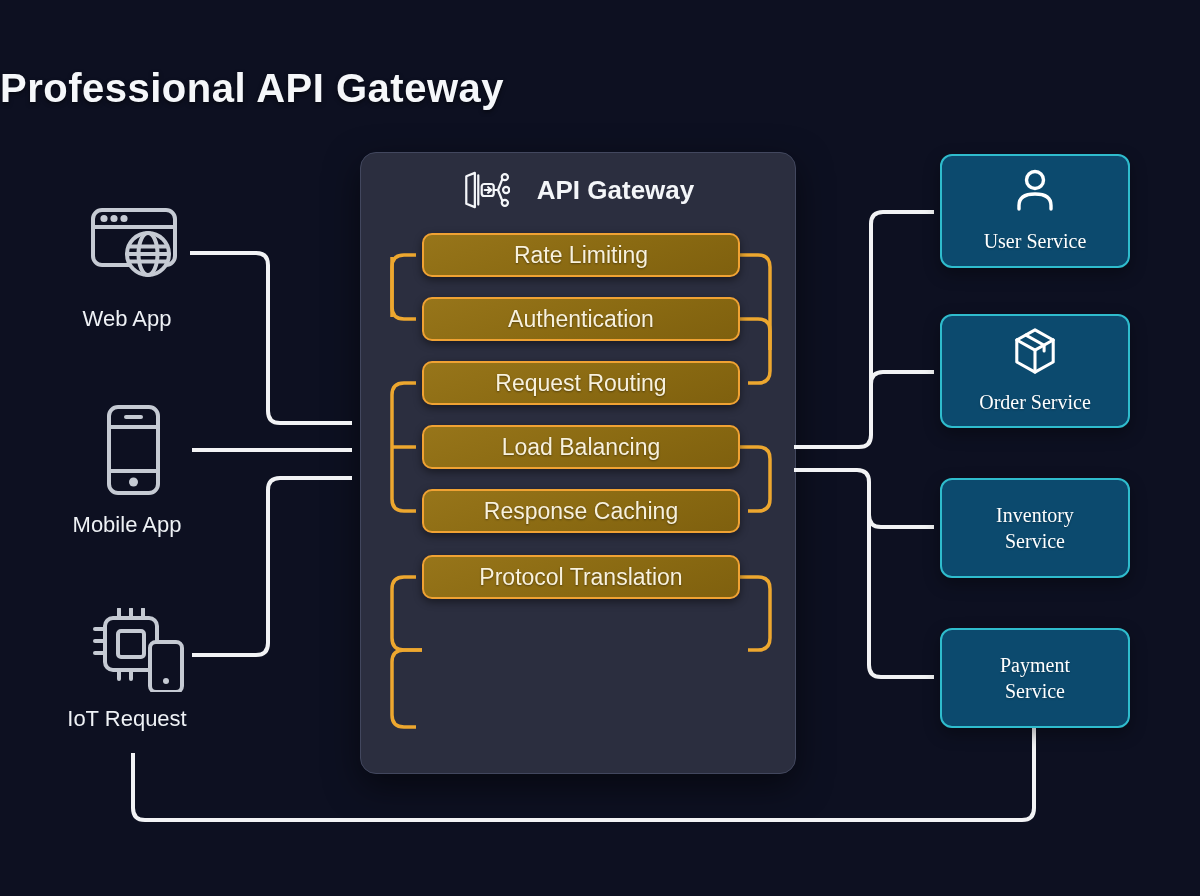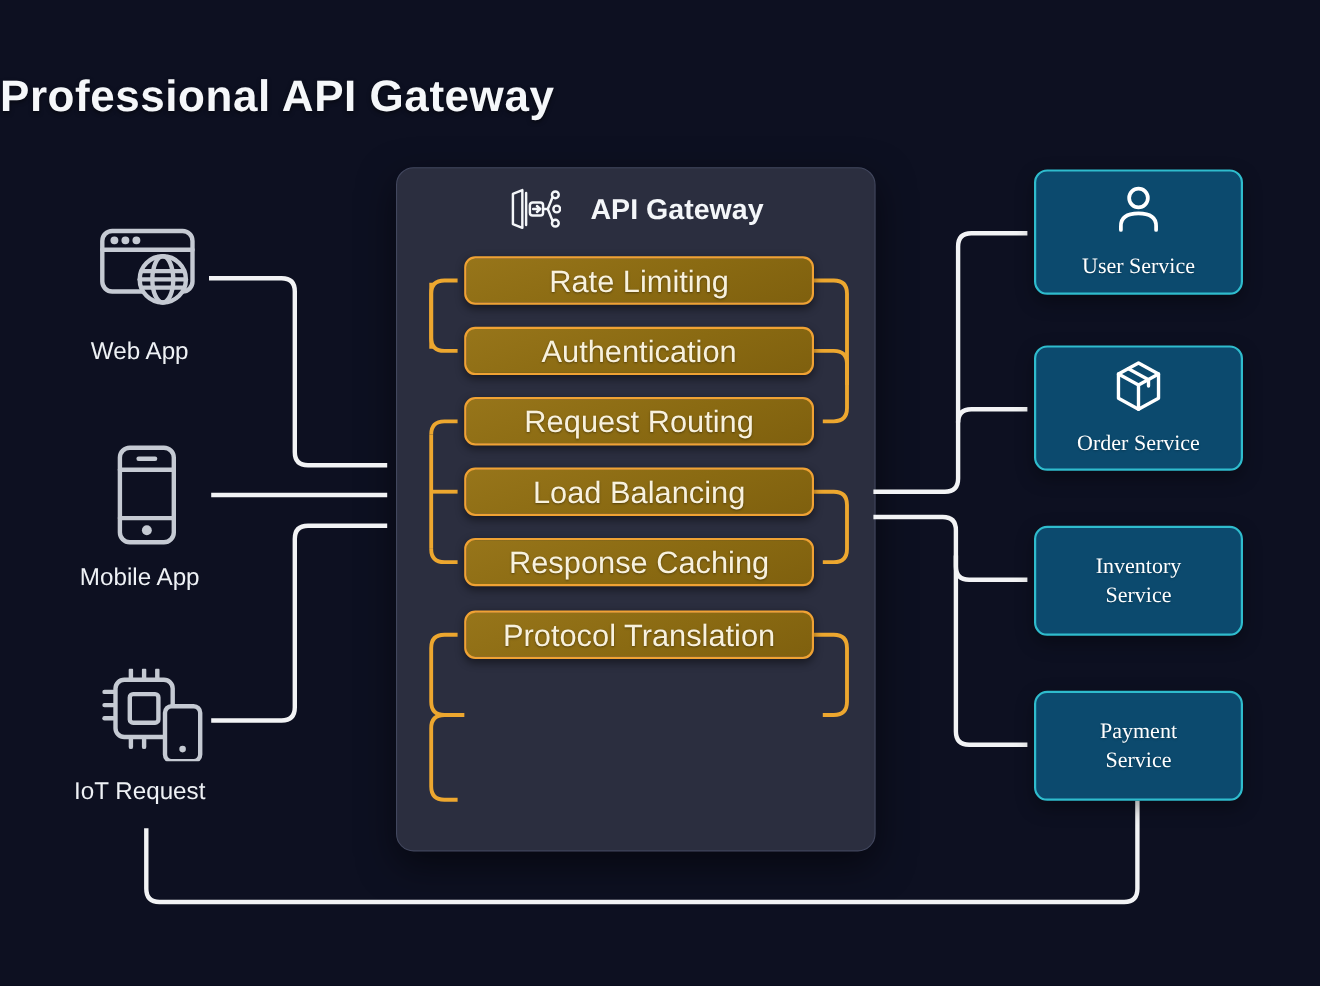--- a/index.html
+++ b/index.html
@@ -29,21 +29,21 @@
   .wires{position:absolute;left:0;top:0;width:1200px;height:896px;z-index:2;}
   .wires path{fill:none;}
   .wline{stroke:#f2f3f5;stroke-width:4;}
   .oline{stroke:#eda72f;stroke-width:3.5;}
   
   .fbox{
     position:absolute;left:422px;width:318px;box-sizing:border-box;
     background:linear-gradient(160deg,#97751a 0%,#8a6a12 55%,#7f600e 100%);
     border:2.5px solid #f0a233;border-radius:10px;
     display:flex;align-items:center;justify-content:center;text-align:center;
-    color:#f8f1dd;font-size:28px;z-index:3;
+    color:#f8f1dd;font-size:23px;z-index:3;
     box-shadow:0 3px 8px rgba(0,0,0,.45);
     text-shadow:0 1px 2px rgba(0,0,0,.4);line-height:1.25;
   }
   .fb1{top:233px;height:44px}.fb2{top:297px;height:44px}
   .fb3{top:361px;height:44px}.fb4{top:425px;height:44px}
   .fb5{top:489px;height:44px}.fb6{top:555px;height:44px}
   .fb7{top:619px;height:66px}.fb8{top:705px;height:44px}
   
   .client-label{
     position:absolute;color:#eef1f5;font-size:22px;text-align:center;

